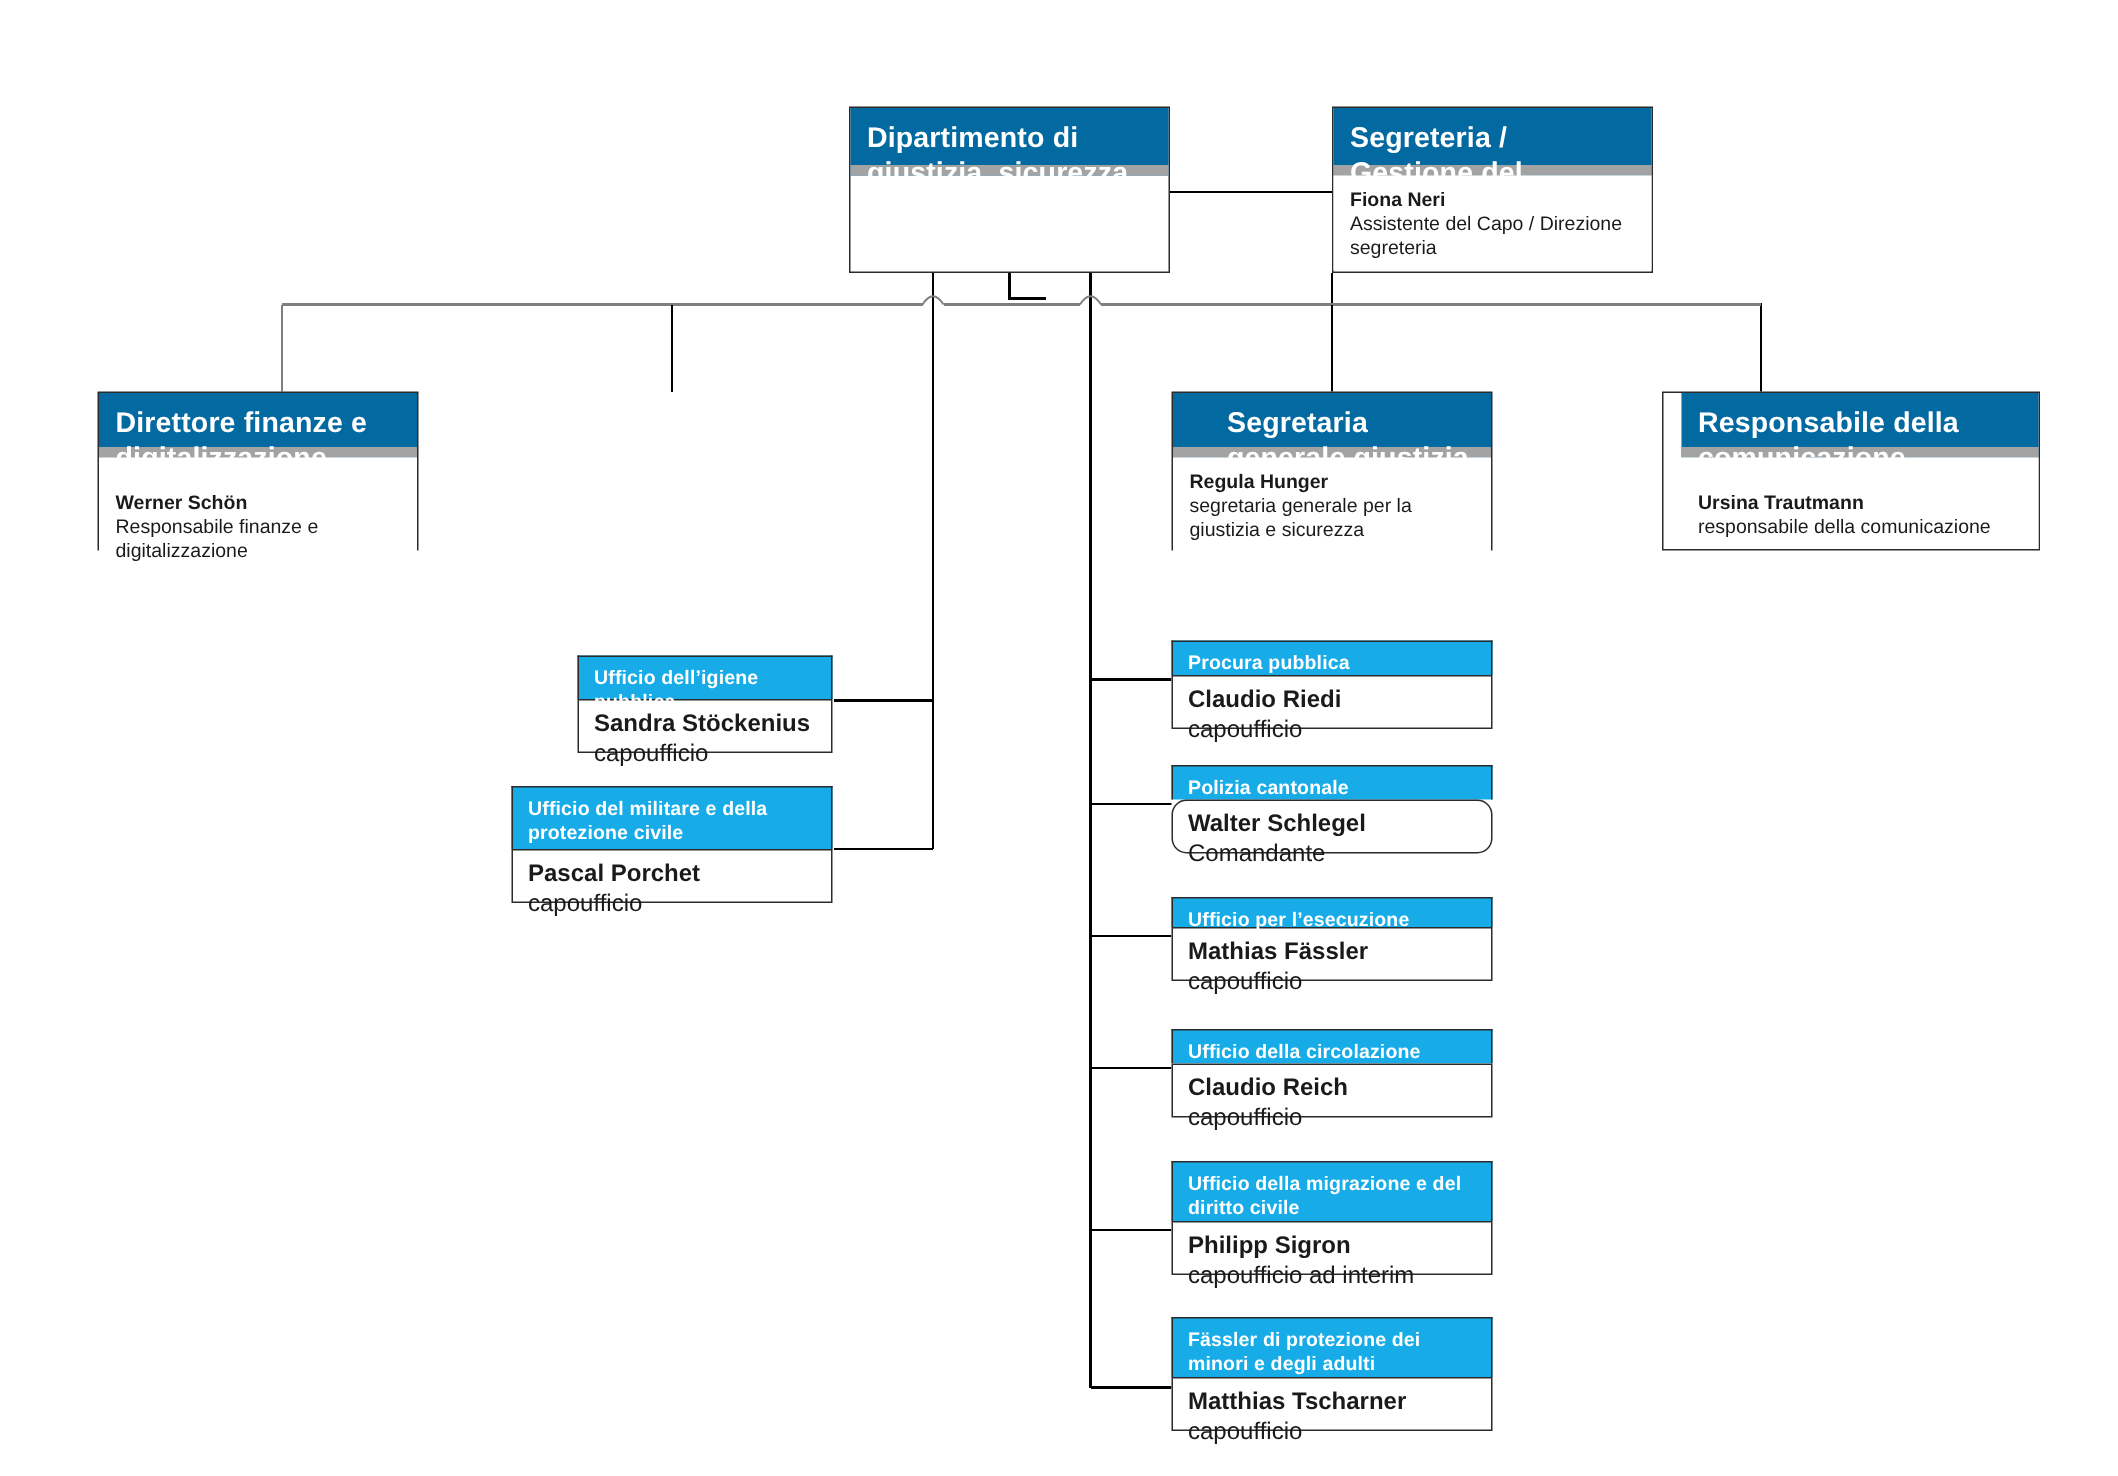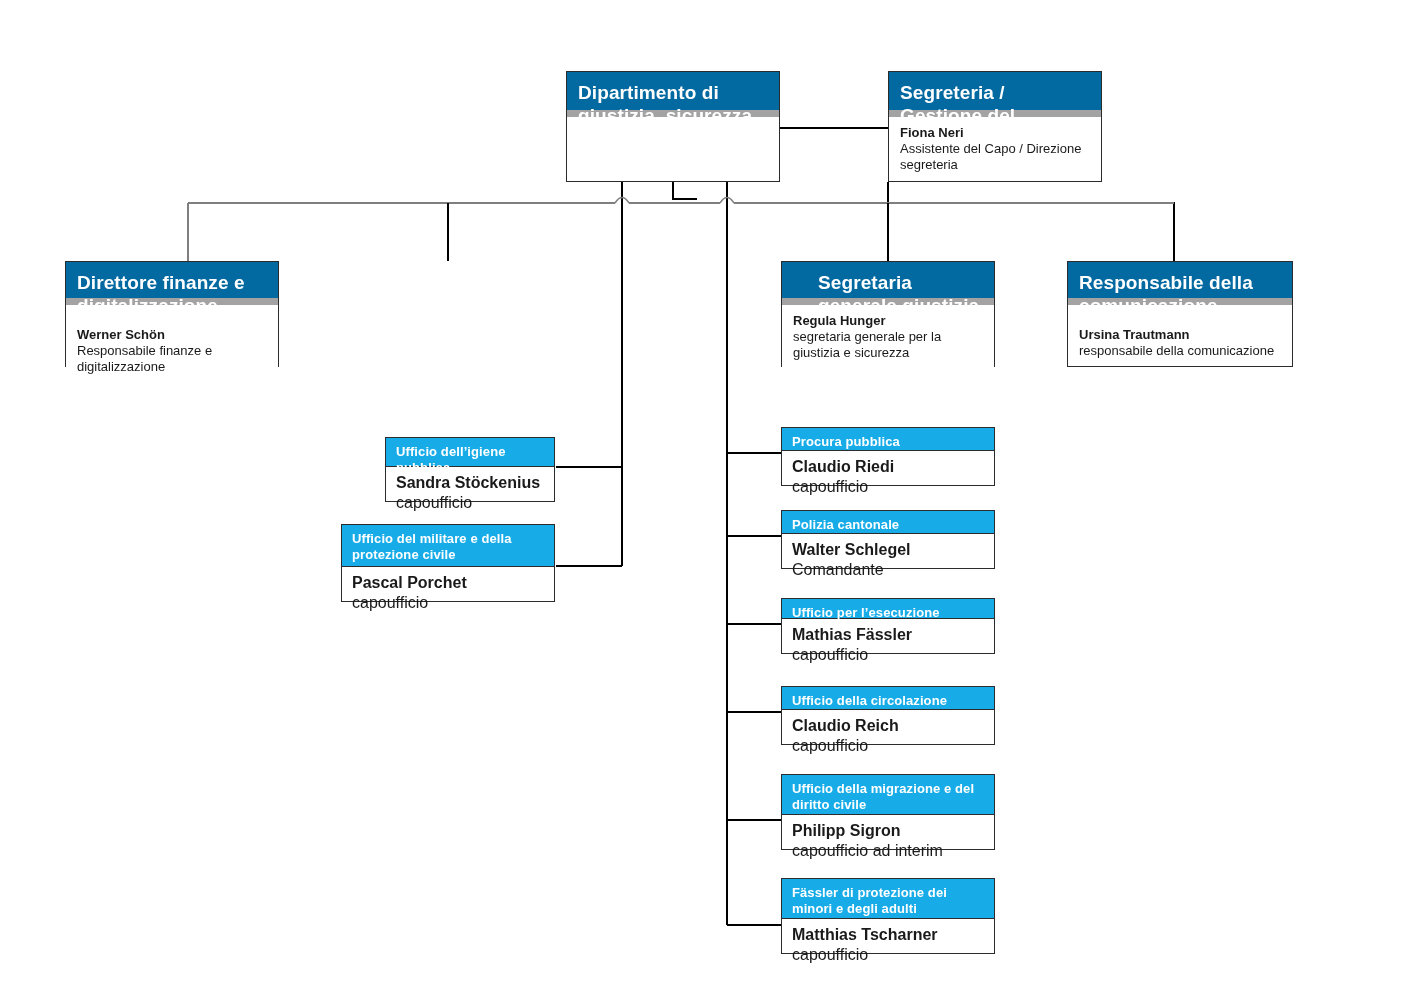--- a/index.html
+++ b/index.html
@@ -160,21 +160,21 @@
 
 
   <div class="node lvl-main" style="left:781px; top:261px; width:214px; height:106px;">
     <div class="hdr" style="height:43px;padding-left:36px;">Segretaria generale giustizia e sicurezza</div>
     <div class="body">
       <span class="person">Regula Hunger</span>
       <span class="role">segretaria generale per la giustizia e sicurezza</span>
     </div>
   </div>
 
-  <div class="node lvl-main" style="left:1067px; top:261px; width:226px; height:106px;">
+  <div class="node lvl-main" style="left:1108px; top:261px; width:252px; height:106px;padding-left:12px;">
     <div class="hdr" style="height:43px;">Responsabile della comunicazione</div>
     <div class="body pad-bottom">
       <span class="person">Ursina Trautmann</span>
       <span class="role">responsabile della comunicazione</span>
     </div>
   </div>
 
   <div class="node lvl-sub" style="left:341px; top:437px; width:214px;padding-left:44px;">
     <div class="hdr" style="height:29px;">Ufficio dell’igiene pubblica</div>
     <div class="body" style="height:36px;">
@@ -194,21 +194,21 @@
   <div class="node lvl-sub" style="left:781px; top:427px; width:214px;">
     <div class="hdr" style="height:23px;">Procura pubblica</div>
     <div class="body" style="height:36px;">
       <span class="person">Claudio Riedi</span>
       <span class="role">capoufficio</span>
     </div>
   </div>
 
   <div class="node lvl-sub" style="left:781px; top:510px; width:214px;">
     <div class="hdr" style="height:23px;">Polizia cantonale</div>
-    <div class="body" style="height:36px;">
+    <div class="body" style="height:36px;border-radius:10px;">
       <span class="person">Walter Schlegel</span>
       <span class="role">Comandante</span>
     </div>
   </div>
 
   <div class="node lvl-sub" style="left:781px; top:598px; width:214px;">
     <div class="hdr" style="height:20px;">Ufficio per l’esecuzione giudiziaria</div>
     <div class="body" style="height:36px;">
       <span class="person">Mathias Fässler</span>
       <span class="role">capoufficio</span>

